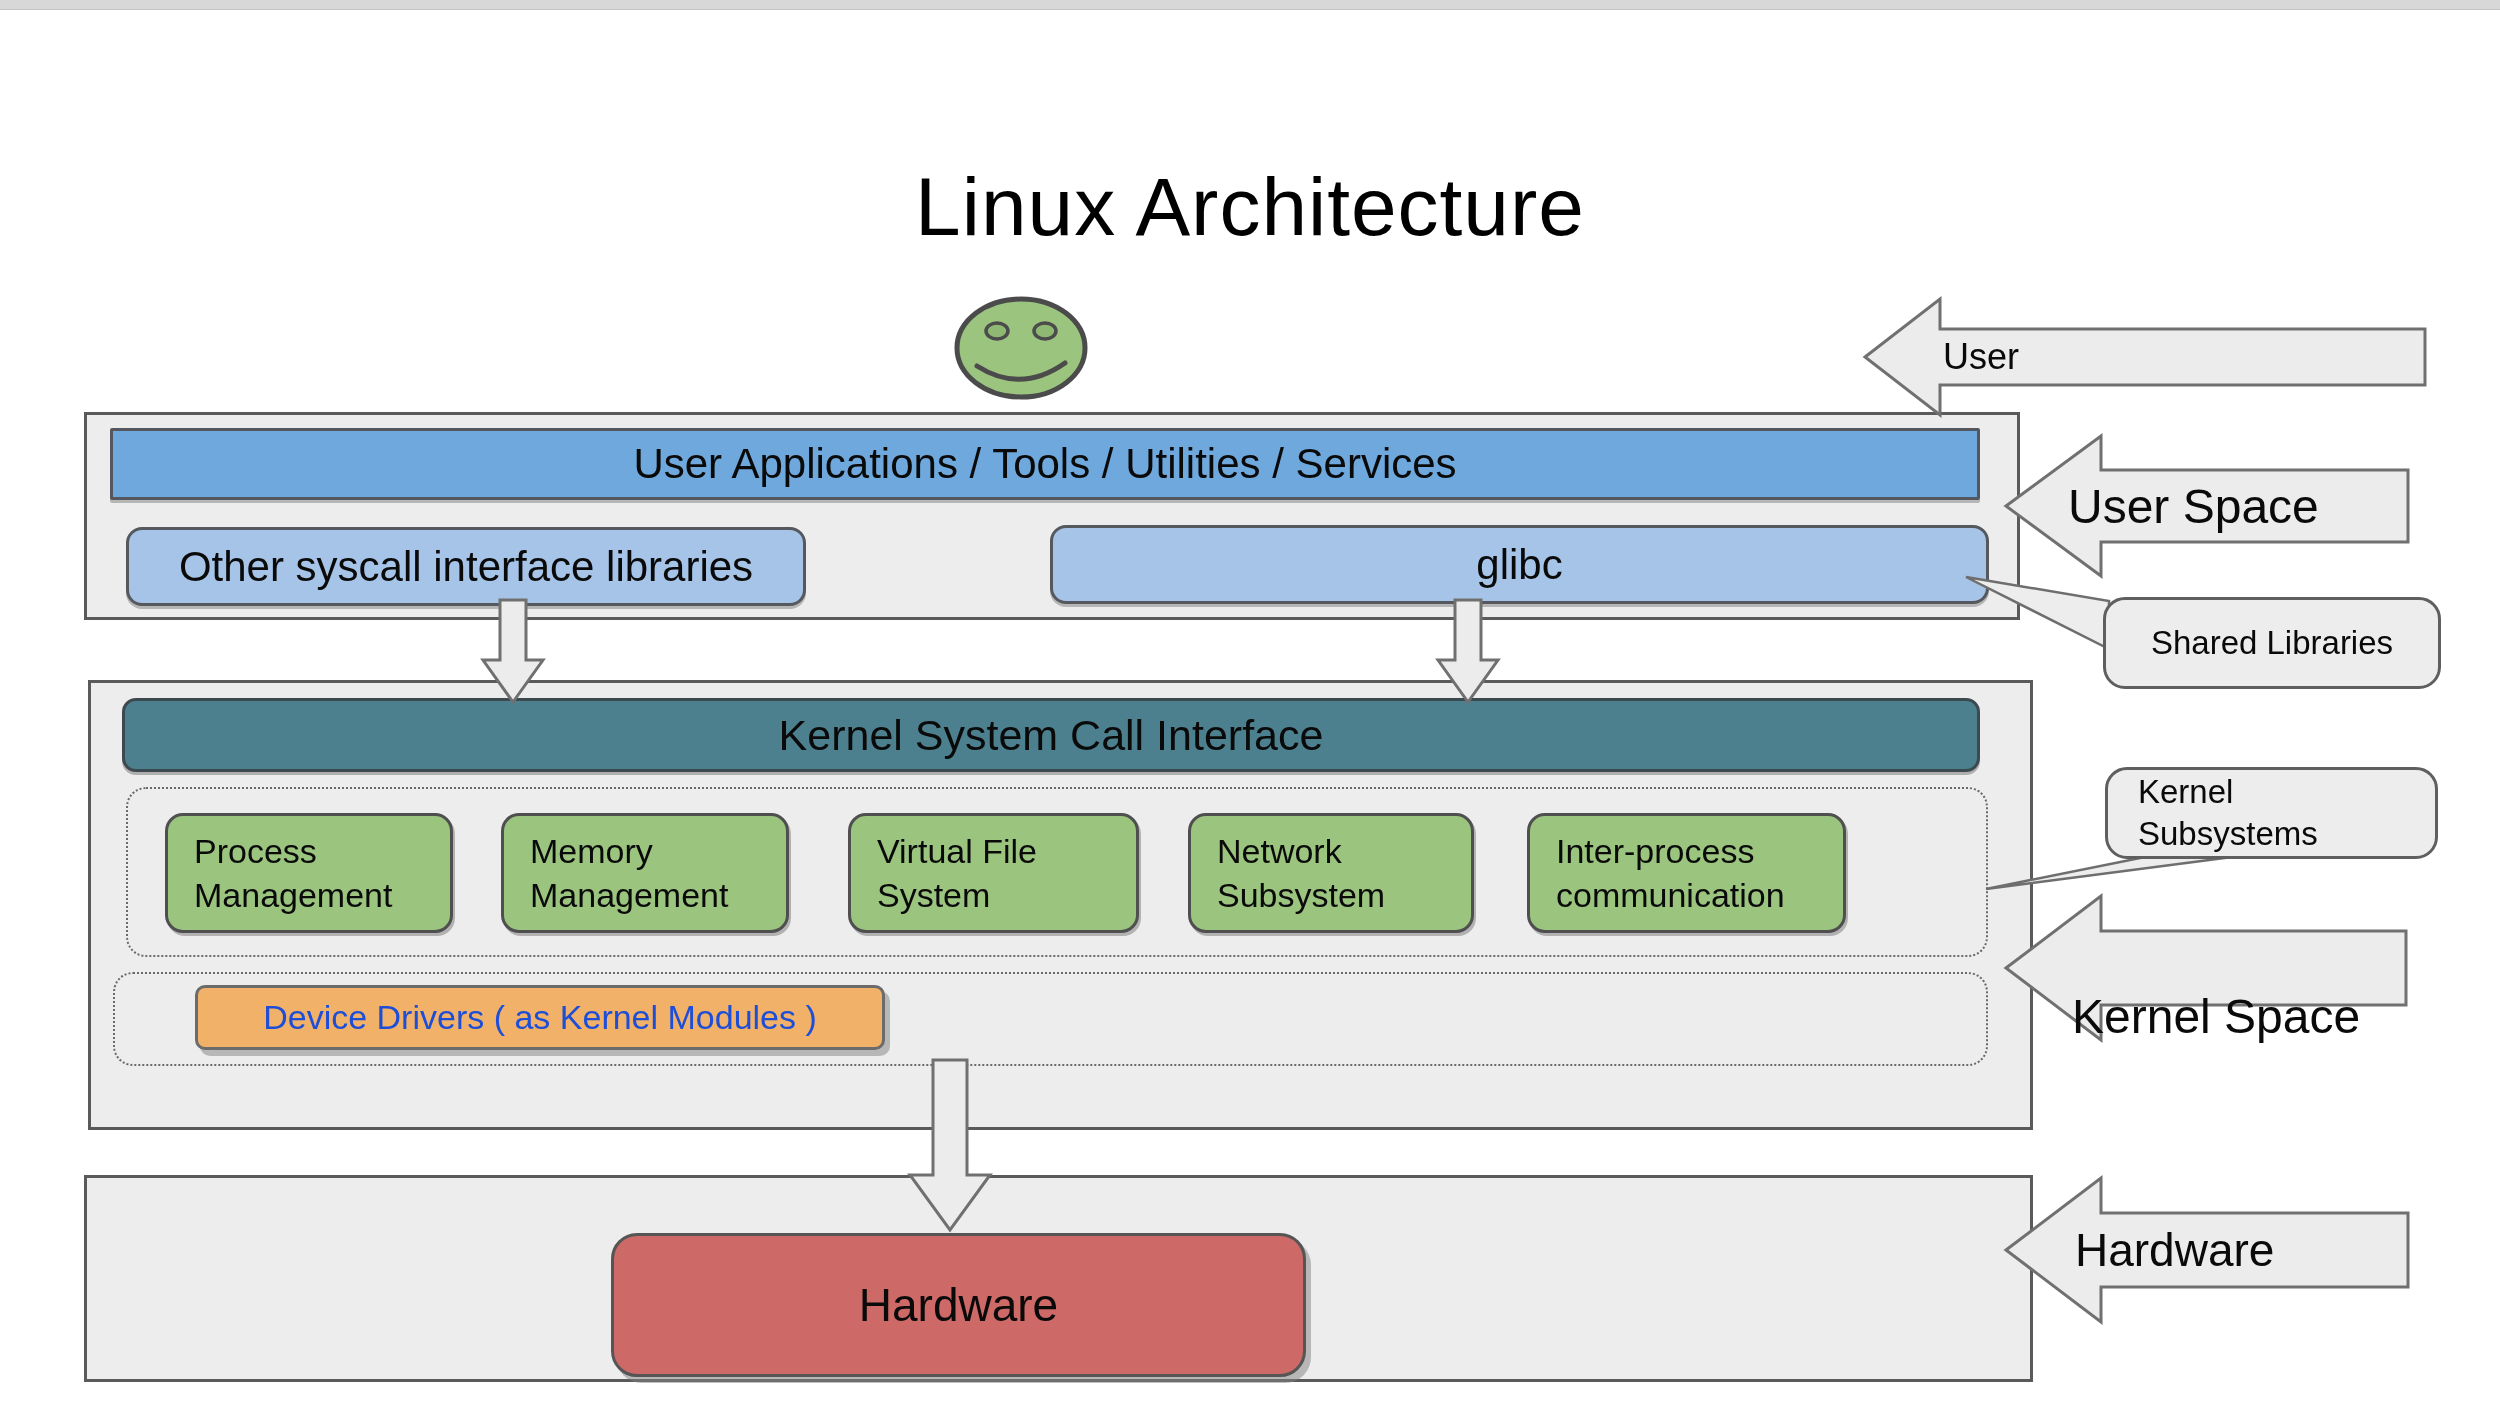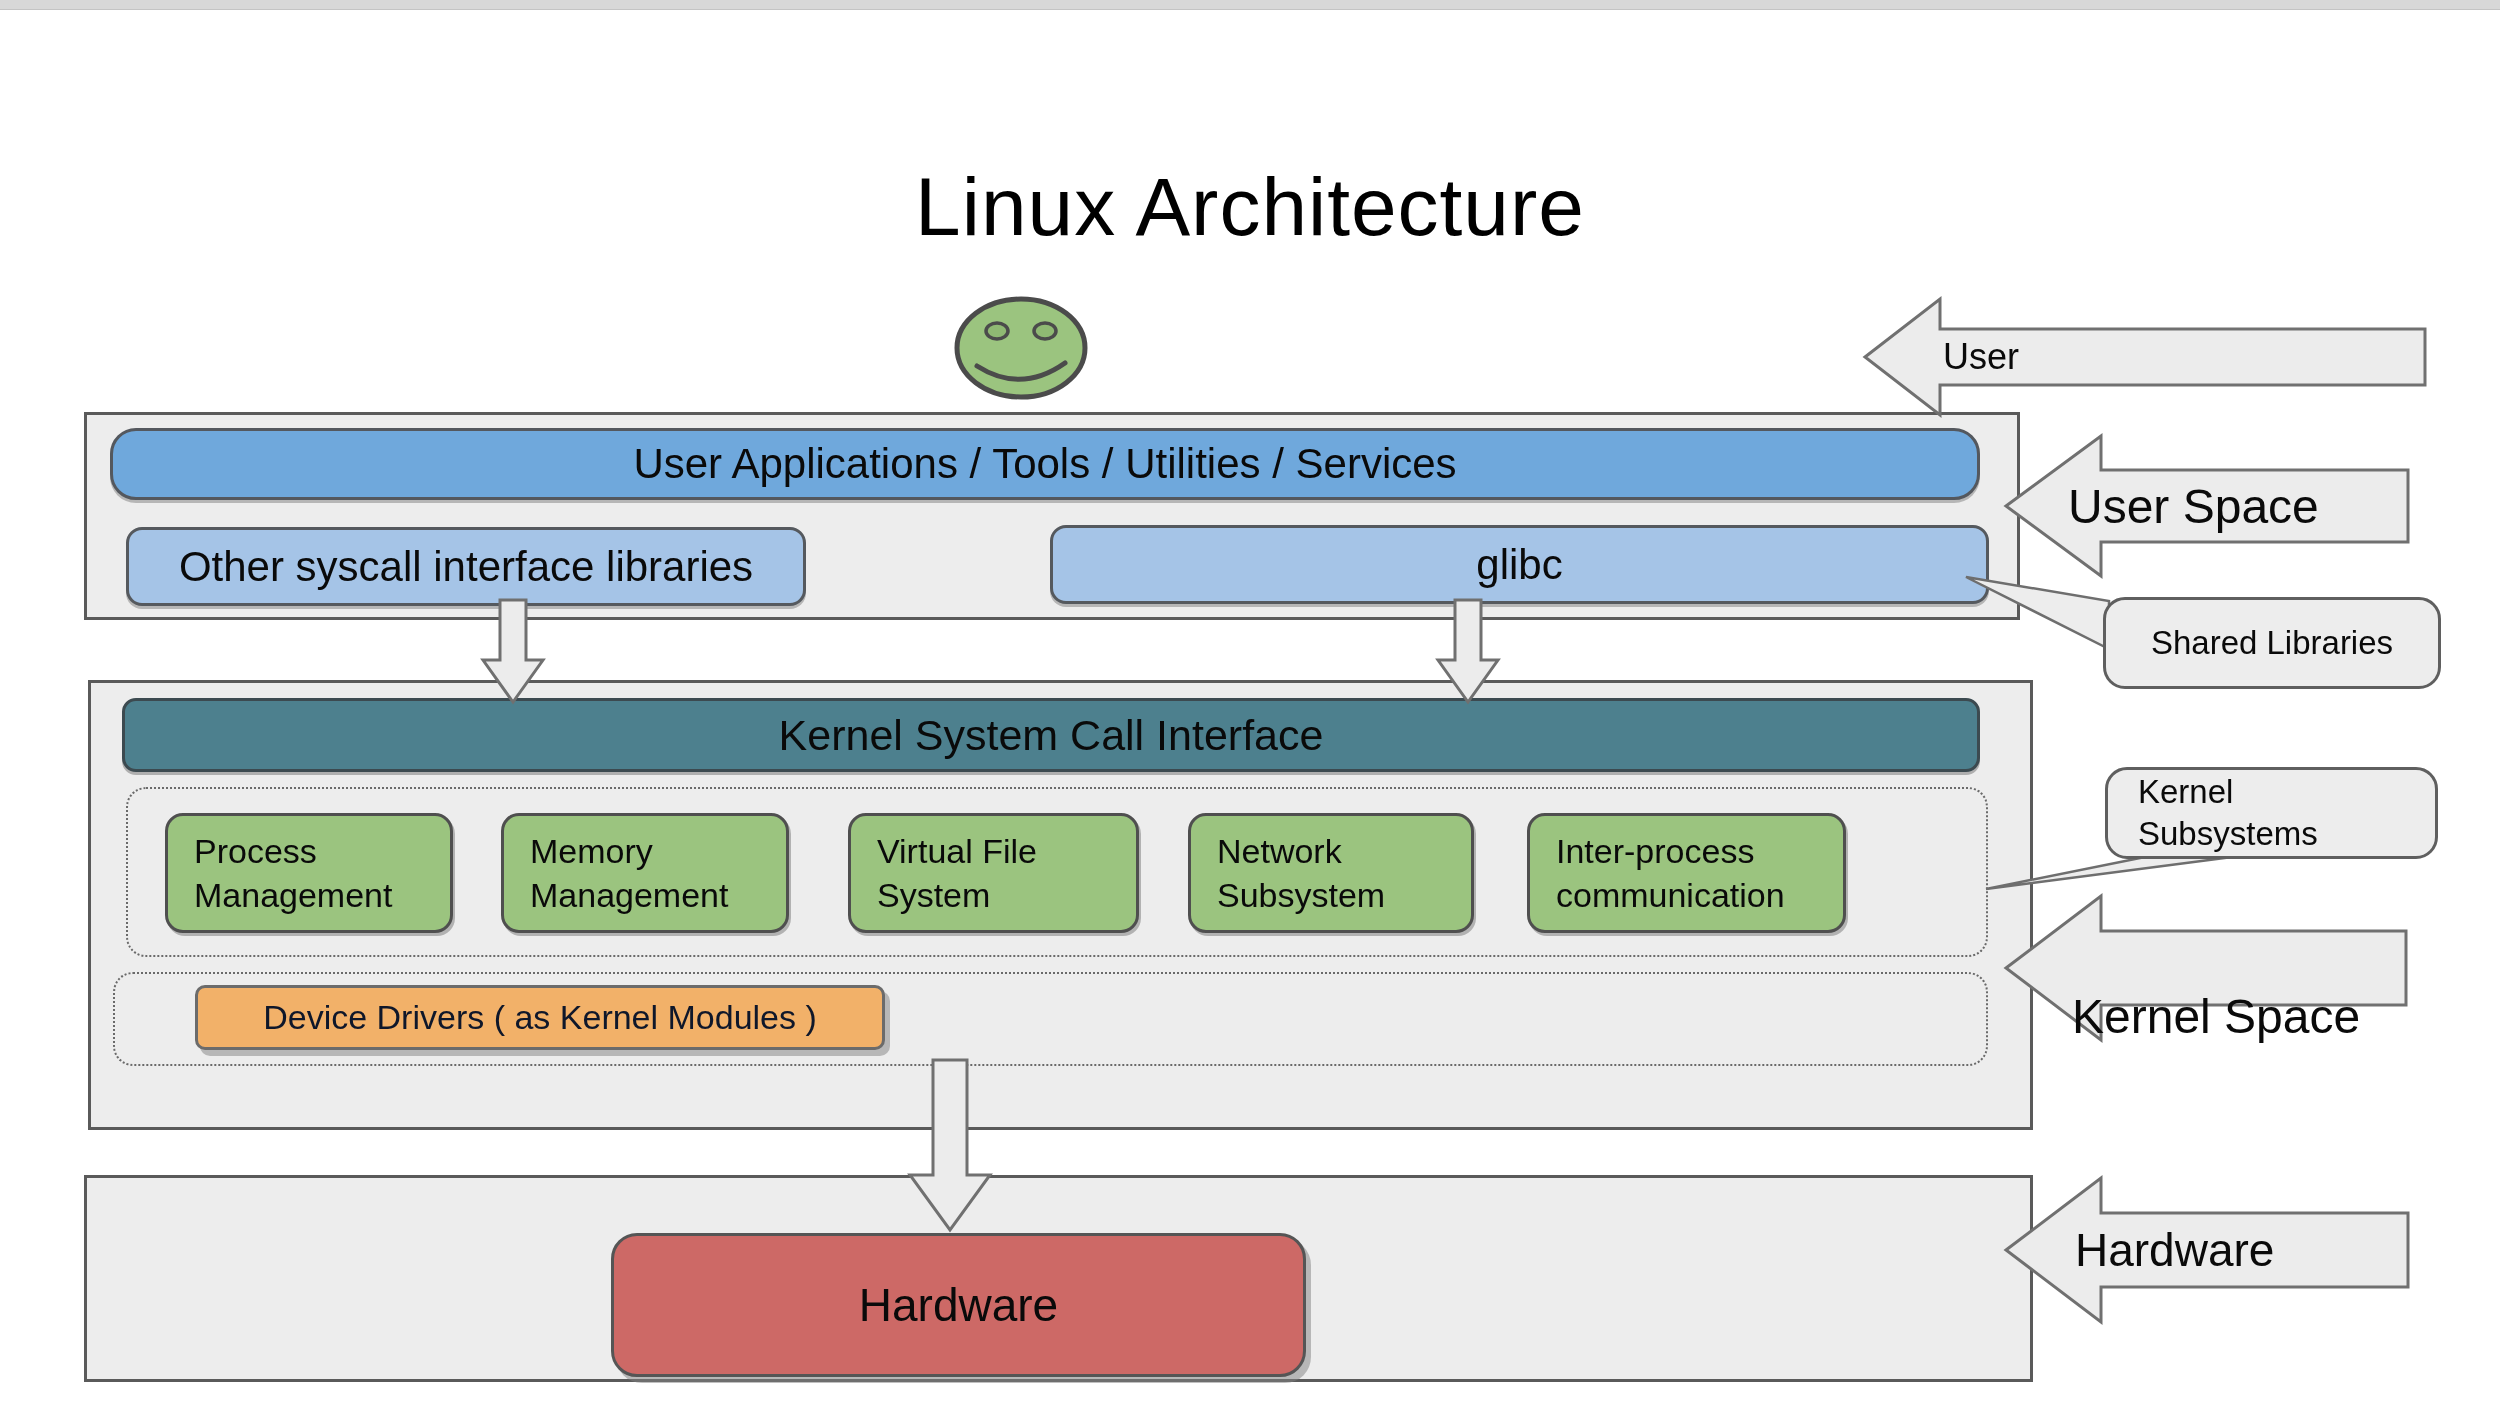--- a/index.html
+++ b/index.html
@@ -12,32 +12,32 @@
     position:absolute;left:0;top:160px;width:2500px;text-align:center;
     font-size:82px;font-weight:400;letter-spacing:1px;color:#000;
   }
   .container{
     position:absolute;background:#ededed;border:3px solid #5a5a5a;box-sizing:border-box;
   }
   .bar{
     position:absolute;box-sizing:border-box;display:flex;align-items:center;justify-content:center;
     text-align:center;color:#0a0a0a;
   }
-  .app-bar{background:#6fa8dc;border:3px solid #54585e;border-radius:26px;font-size:42px;box-shadow:0 3px 0 rgba(80,80,80,.35);}
+  .app-bar{background:#6fa8dc;border:3px solid #54585e;border-radius:2px;font-size:42px;box-shadow:0 3px 0 rgba(80,80,80,.35);}
   .lib-bar{background:#a5c4e7;border:3px solid #55595e;border-radius:16px;font-size:42px;box-shadow:0 3px 0 rgba(80,80,80,.35);}
   .teal-bar{background:#4d808e;border:3px solid #3c4a50;border-radius:14px;font-size:43px;box-shadow:0 3px 0 rgba(60,60,60,.35);}
   .dotted-group{position:absolute;border:2px dotted #6a6a6a;border-radius:20px;box-sizing:border-box;}
   .green-box{
     position:absolute;background:#9bc47f;border:3px solid #4f4f4f;border-radius:18px;box-sizing:border-box;
     display:flex;flex-direction:column;justify-content:center;padding-left:26px;
     font-size:34px;line-height:44px;color:#0a0a0a;box-shadow:2px 3px 0 rgba(90,90,90,.4);
   }
   .orange-box{
     position:absolute;background:#f2b169;border:3px solid #6b6b6b;border-radius:10px;box-sizing:border-box;
-    display:flex;align-items:center;justify-content:center;font-size:34px;color:#0f172a;
+    display:flex;align-items:center;justify-content:center;font-size:34px;color:#1d4ed8;
     box-shadow:5px 6px 0 rgba(130,130,130,.5);
   }
   .red-box{
     position:absolute;background:#cd6966;border:3px solid #555;border-radius:26px;box-sizing:border-box;
     display:flex;align-items:center;justify-content:center;font-size:46px;color:#0a0a0a;
     box-shadow:5px 6px 0 rgba(130,130,130,.5);
   }
   .callout{
     position:absolute;background:#ededed;border:3px solid #5f5f5f;border-radius:22px;box-sizing:border-box;
     color:#0a0a0a;

